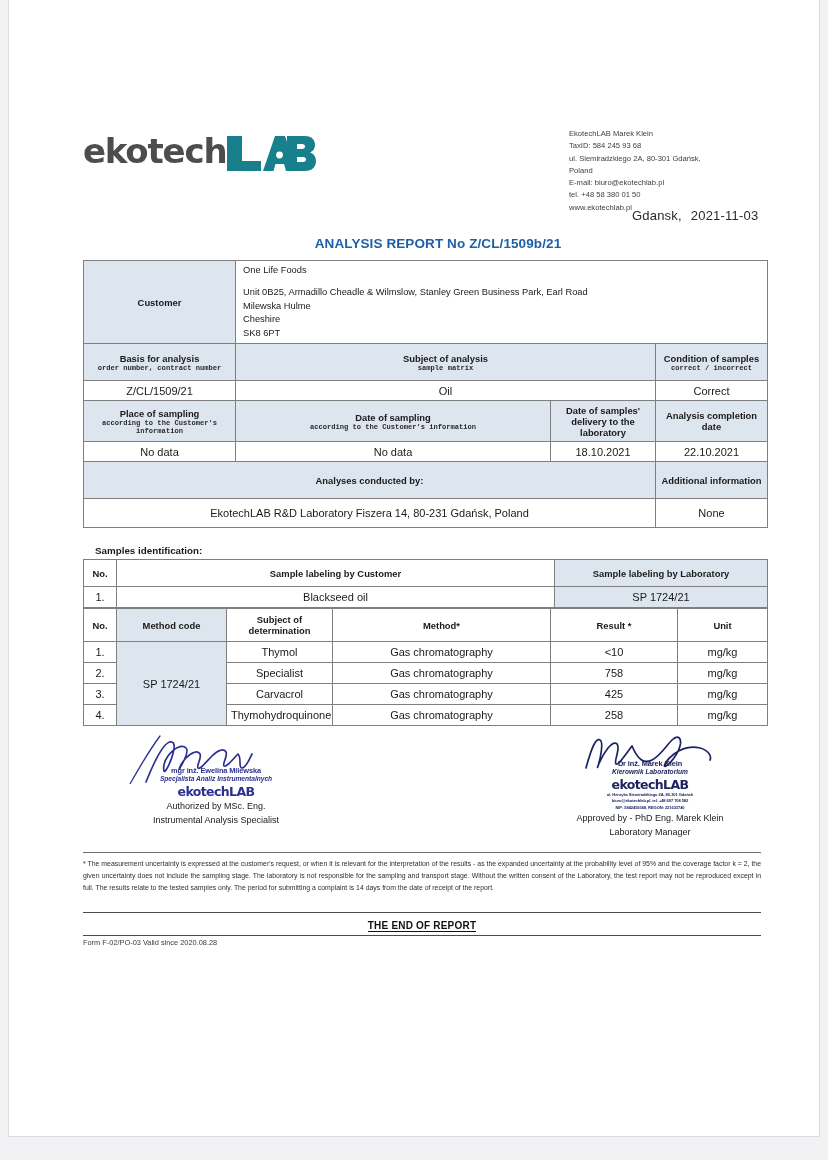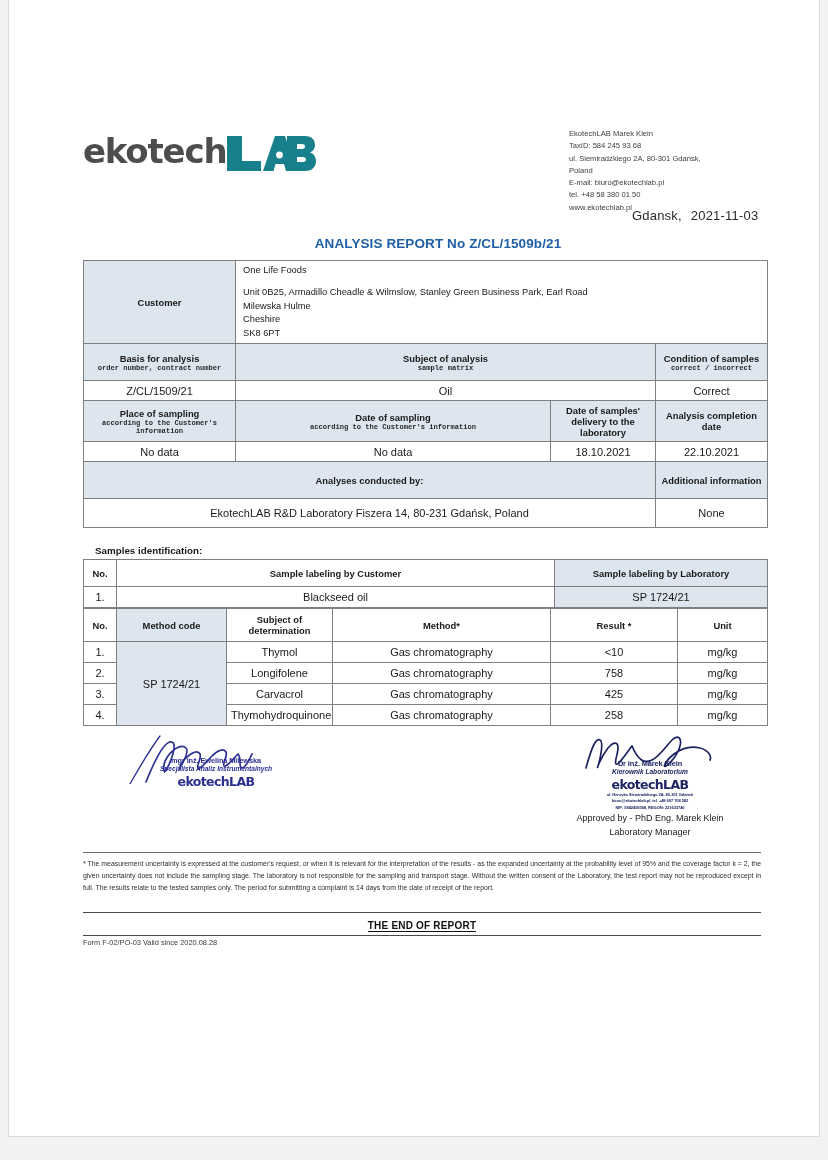--- a/index.html
+++ b/index.html
@@ -362,21 +362,21 @@
         <tr>
           <td style="height:14px">1.</td>
           <td class="shade" rowspan="4">SP 1724/21</td>
           <td>Thymol</td>
           <td>Gas chromatography</td>
           <td>&lt;10</td>
           <td>mg/kg</td>
         </tr>
         <tr>
           <td style="height:14px">2.</td>
-          <td>Longifolene</td>
+          <td>Specialist</td>
           <td>Gas chromatography</td>
           <td>758</td>
           <td>mg/kg</td>
         </tr>
         <tr>
           <td style="height:14px">3.</td>
           <td>Carvacrol</td>
           <td>Gas chromatography</td>
           <td>425</td>
           <td>mg/kg</td>
@@ -392,25 +392,29 @@
     </table>
 
     <div class="signatures">
 
       <div class="sig left">
         <div class="sig-stamp">
           <svg class="scribble" viewBox="0 0 260 50" aria-hidden="true">
             <path d="M60 48 C72 18 80 6 86 8 C92 10 84 30 80 36 C77 41 76 30 82 22 C88 14 96 10 100 14 C104 18 96 30 94 34 C92 38 94 30 100 24 C106 18 112 16 114 20 C116 24 110 32 112 34 C114 36 120 28 126 22 C132 16 138 14 140 18 C142 22 136 30 138 32 C140 34 148 24 152 20 M152 20 C156 24 152 34 156 34 C160 34 164 24 166 20" fill="none" stroke="#2b2f8f" stroke-width="1.7" stroke-linecap="round"></path>
             <path d="M44 50 C52 36 62 18 74 2" fill="none" stroke="#2b2f8f" stroke-width="1.3" stroke-linecap="round"></path>
           </svg>
-          <div class="ink-blue" style="position:absolute;left:0;top:22px;width:260px;">
+          <div class="ink-blue" style="position:absolute;left:0;top:32px;width:260px;">
             <div class="stamp-name">mgr inż. Ewelina Milewska</div>
             <div class="stamp-role">Specjalista Analiz Instrumentalnych</div>
             <div class="stamp-logo" style="margin-top:2px">ekotechLAB</div>
           </div>
+        </div>
+        <div class="sig-caption">
+          <div>Authorized by MSc. Eng.</div>
+          <div>Instrumental Analysis Specialist</div>
         </div>
       </div>
 
       <div class="sig right">
         <div class="sig-stamp">
           <svg class="scribble" viewBox="0 0 260 50" aria-hidden="true">
             <path d="M66 34 C72 12 76 4 80 6 C84 8 80 26 78 32 C76 38 80 24 88 14 C94 7 98 8 98 14 C98 20 94 28 96 30 C98 32 106 20 112 12 M112 12 C118 26 124 30 132 26 C140 22 146 12 152 6 C158 0 162 4 160 12 C158 20 150 30 146 32 C142 34 146 26 154 20 C162 14 172 12 180 14 C188 16 192 22 190 26" fill="none" stroke="#1c2360" stroke-width="1.7" stroke-linecap="round"></path>
           </svg>
           <div class="ink-navy" style="position:absolute;left:0;top:25px;width:260px;">
             <div class="stamp-name">Dr inż. Marek Klein</div>

